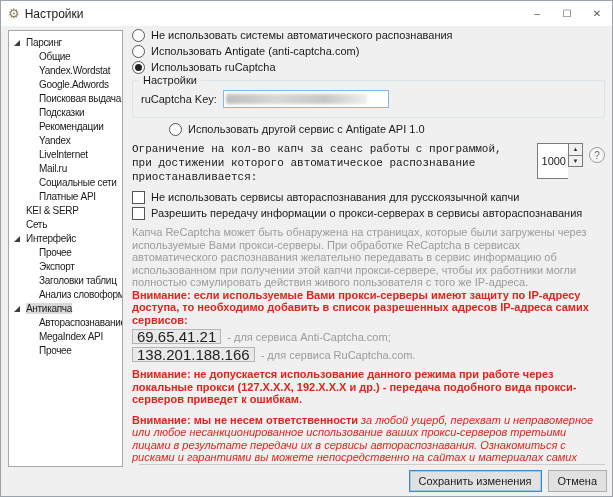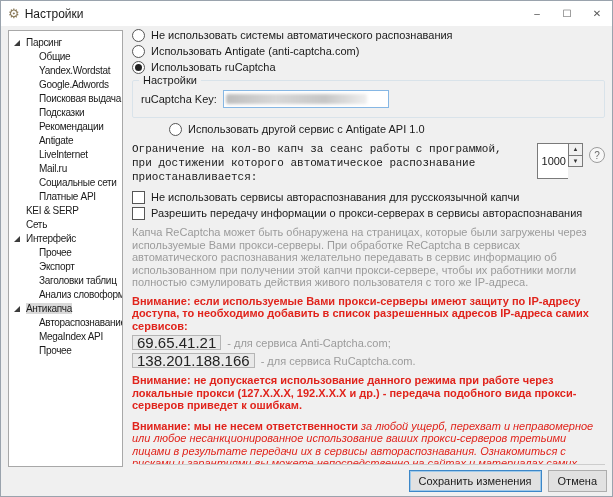--- a/index.html
+++ b/index.html
@@ -49,21 +49,21 @@
   .spin-btns{display:flex;flex-direction:column;width:15px;}
   .spin-btn{flex:1;border:1px solid #7a7a7a;background:#f0f0f0;font-size:6px;color:#333;
             display:flex;align-items:center;justify-content:center;}
   .spin-btn.up{border-bottom:none;}
   .help-circle{width:14px;height:14px;border:1px solid #9c9c9c;border-radius:50%;color:#6d6d6d;
                font-size:10px;display:flex;align-items:center;justify-content:center;
                margin:5px 0 0 6px;background:#f7f7f7;}
   .para{line-height:12.5px;}
   .note{margin-top:5px;color:#9b9b9b;}
   .warning{color:var(--red,#e0241c);font-weight:bold;}
-  .w1{margin-top:6px;}
+  .w1{}
   .w2{margin-top:6px;}
   .w3{margin-top:8px;font-weight:normal;}
   .w3 .wbold{font-weight:bold;}
   .w3 .wrest{font-style:italic;}
   .ip-row{margin-top:3px;height:15px;display:flex;align-items:center;gap:6px;}
   .ip-box{background:#e9e9e9;border:1px solid #b5b5b5;padding:0 4px;font-size:15px;
           height:13px;line-height:13px;color:#222;}
   .ip-desc,.link-desc{color:#9b9b9b;}
   
   .separator{position:absolute;left:138px;right:7px;bottom:31px;border-top:1px solid #cdcdcd;}
@@ -89,21 +89,21 @@
   </div>
 
   <div class="sidebar">
       <div class="tree-item lvl0"><span class="expander"></span><span class="tree-label">Парсинг</span></div>
       <div class="tree-item lvl1"><span class="tree-label">Общие</span></div>
       <div class="tree-item lvl1"><span class="tree-label">Yandex.Wordstat</span></div>
       <div class="tree-item lvl1"><span class="tree-label">Google.Adwords</span></div>
       <div class="tree-item lvl1"><span class="tree-label">Поисковая выдача</span></div>
       <div class="tree-item lvl1"><span class="tree-label">Подсказки</span></div>
       <div class="tree-item lvl1"><span class="tree-label">Рекомендации</span></div>
-      <div class="tree-item lvl1"><span class="tree-label">Antigate</span></div>
+      <div class="tree-item lvl1"><span class="tree-label">Yandex</span></div>
       <div class="tree-item lvl1"><span class="tree-label">LiveInternet</span></div>
       <div class="tree-item lvl1"><span class="tree-label">Mail.ru</span></div>
       <div class="tree-item lvl1"><span class="tree-label">Социальные сети</span></div>
       <div class="tree-item lvl1"><span class="tree-label">Платные API</span></div>
       <div class="tree-item lvl0"><span class="tree-label">KEI &amp; SERP</span></div>
       <div class="tree-item lvl0"><span class="tree-label">Сеть</span></div>
       <div class="tree-item lvl0"><span class="expander"></span><span class="tree-label">Интерфейс</span></div>
       <div class="tree-item lvl1"><span class="tree-label">Прочее</span></div>
       <div class="tree-item lvl1"><span class="tree-label">Экспорт</span></div>
       <div class="tree-item lvl1"><span class="tree-label">Заголовки таблиц</span></div>

